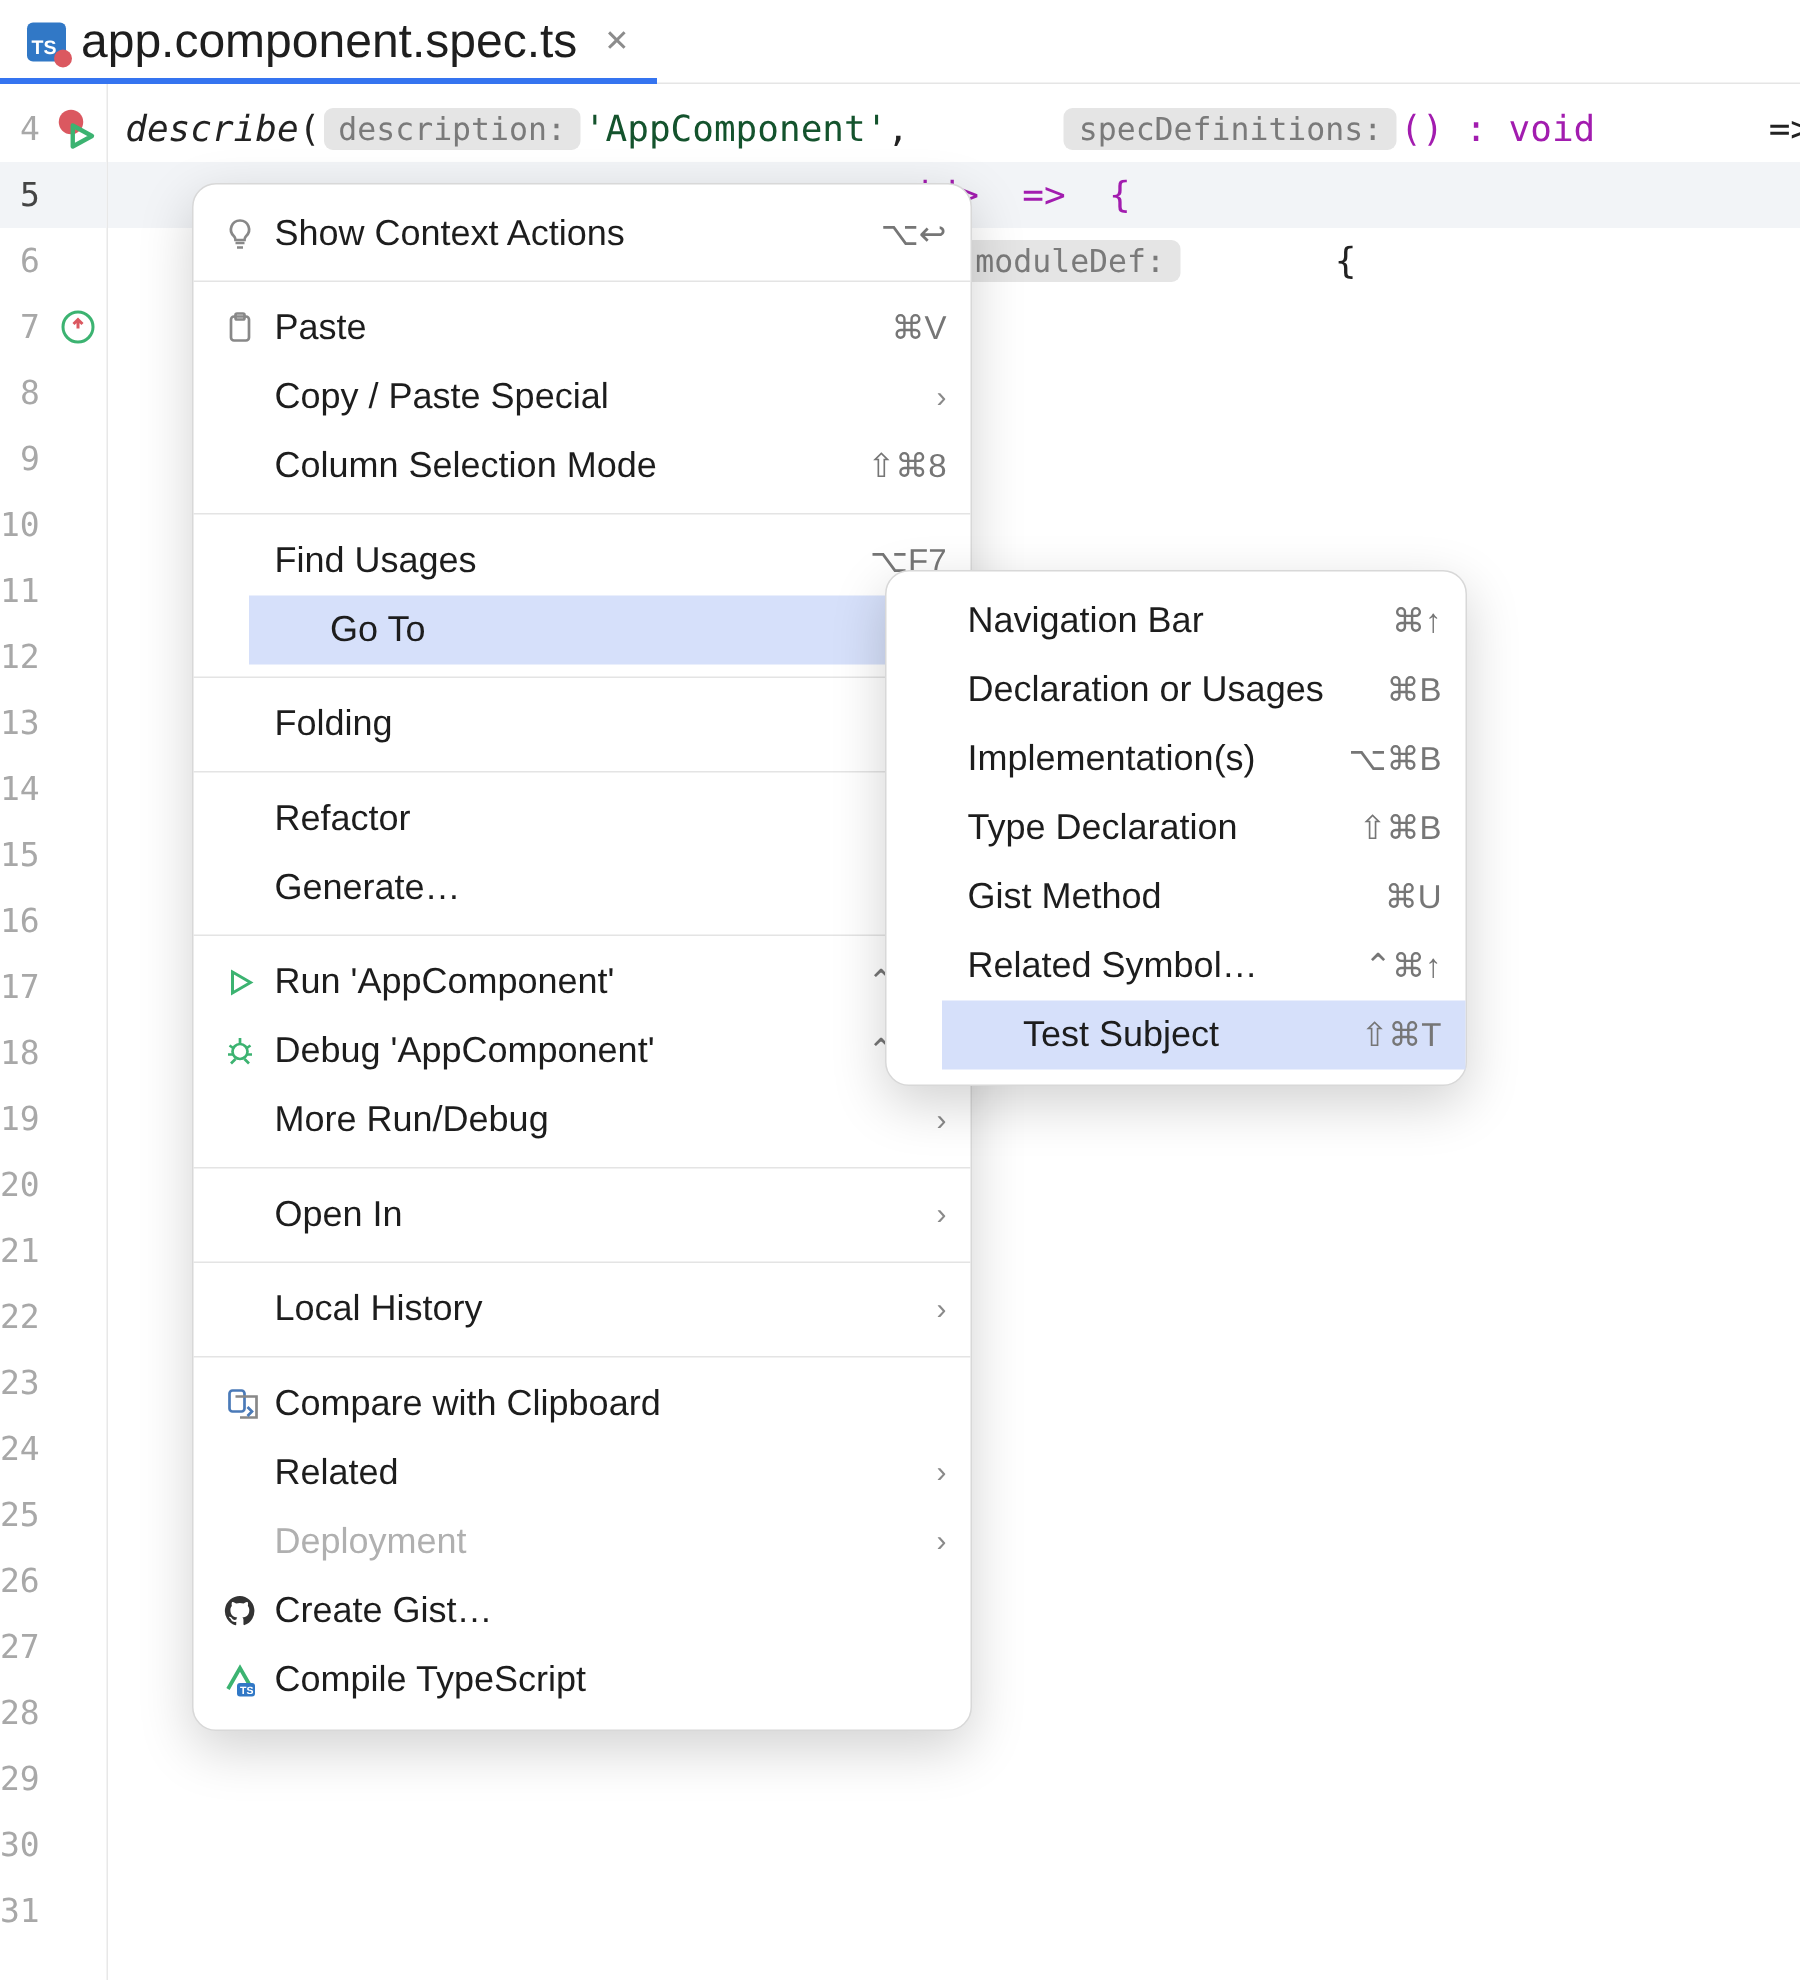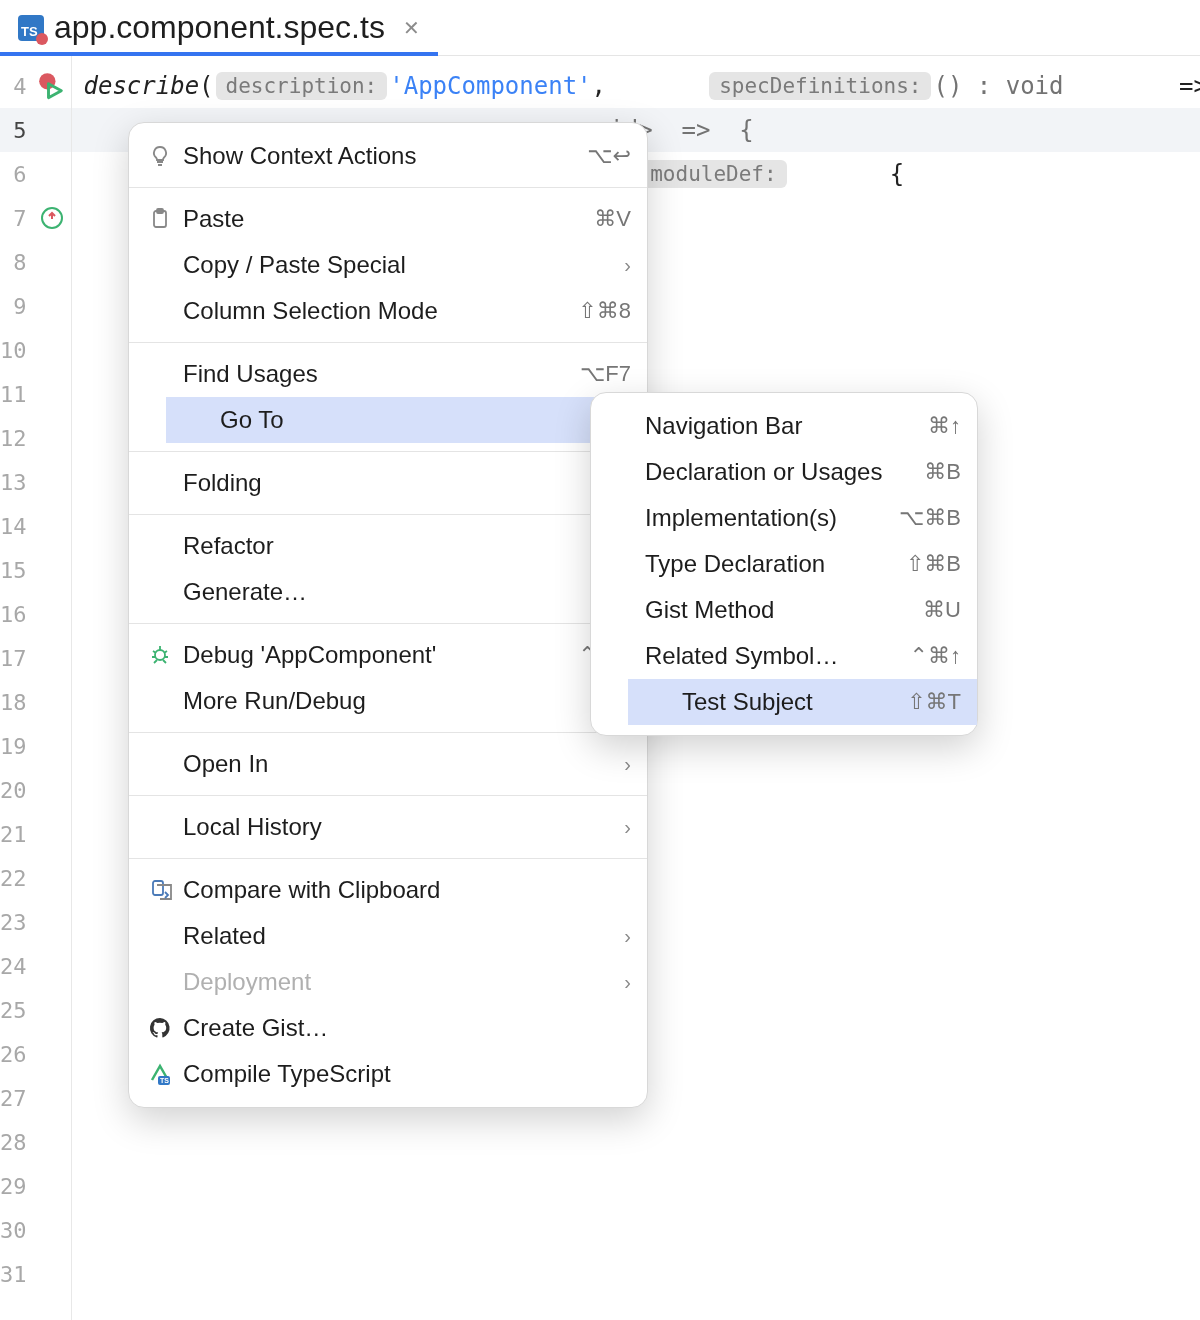--- a/index.html
+++ b/index.html
@@ -108,36 +108,36 @@
   .italic { font-style: italic; color: #222; }
   .hint-box {
     background: #e5e5e5;
     color: #7a7a7a;
     border-radius: 6px;
     padding: 2px 10px;
     font-size: 21px;
     margin: 0 2px;
     font-style: normal;
   }
-  .str { color: #3b82f6; }
+  .str { color: #14532d; }
   .punc { color: #222; }
-  .type-text { color: #737373; }
+  .type-text { color: #a21caf; }
   
   .menu {
     position: absolute;
     background: #fff;
     border: 1px solid #d8d8d8;
     border-radius: 16px;
     box-shadow: 0 12px 36px rgba(0,0,0,0.18);
     padding: 10px 0;
     font-size: 24px;
     color: #1d1d1d;
   }
   .menu.main { top: 122px; left: 128px; width: 520px; }
-  .menu.sub  { top: 392px; left: 590px; width: 388px; }
+  .menu.sub  { top: 380px; left: 590px; width: 388px; }
   .menu-item {
     height: 46px;
     display: flex;
     align-items: center;
     padding: 0 16px 0 16px;
     gap: 8px;
     position: relative;
   }
   .menu-item.hover { background: #d6e0fa; margin-left: 37px; }
   .menu-item.disabled { color: #b0b0b0; }
@@ -284,20 +284,29 @@
       <span class="mi-arrow">›</span>
     </div>
     <div class="menu-item">
       <span class="mi-icon"></span>
       <span class="mi-label">Generate…</span>
       <span class="mi-shortcut">⌘N</span>
     </div>
     <div class="menu-sep"></div>
     <div class="menu-item">
       <span class="mi-icon">
+        <svg viewBox="0 0 24 24" fill="none" stroke="#3cb371" stroke-width="2">
+          <path d="M7 5 L19 12 L7 19 Z"></path>
+        </svg>
+      </span>
+      <span class="mi-label">Run 'AppComponent'</span>
+      <span class="mi-shortcut">⌃⇧R</span>
+    </div>
+    <div class="menu-item">
+      <span class="mi-icon">
         <svg viewBox="0 0 24 24" fill="none" stroke="#3cb371" stroke-width="1.8">
           <circle cx="12" cy="12" r="5"></circle>
           <path d="M12 3v4M5 8l3 2M19 8l-3 2M4 14h4M16 14h4M6 20l3-3M18 20l-3-3"></path>
         </svg>
       </span>
       <span class="mi-label">Debug 'AppComponent'</span>
       <span class="mi-shortcut">⌃⇧D</span>
     </div>
     <div class="menu-item">
       <span class="mi-icon"></span>

